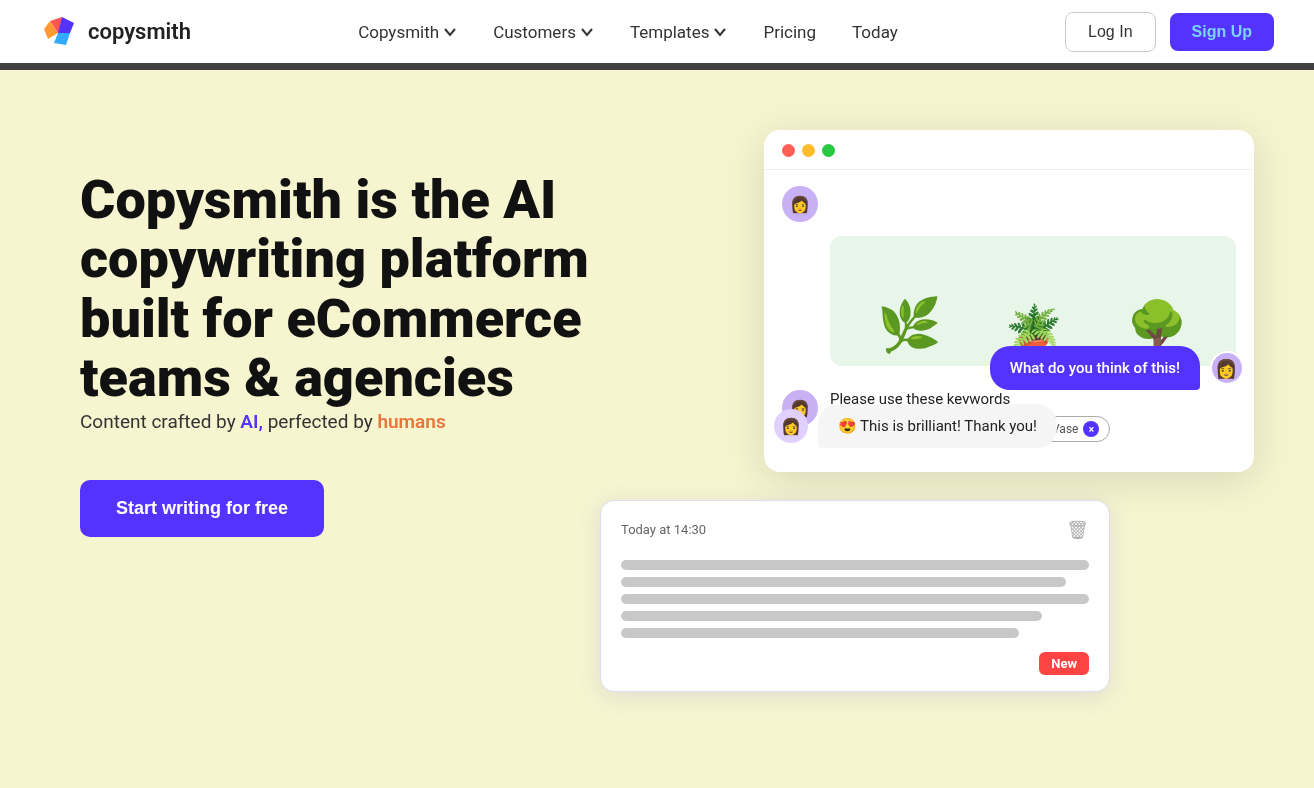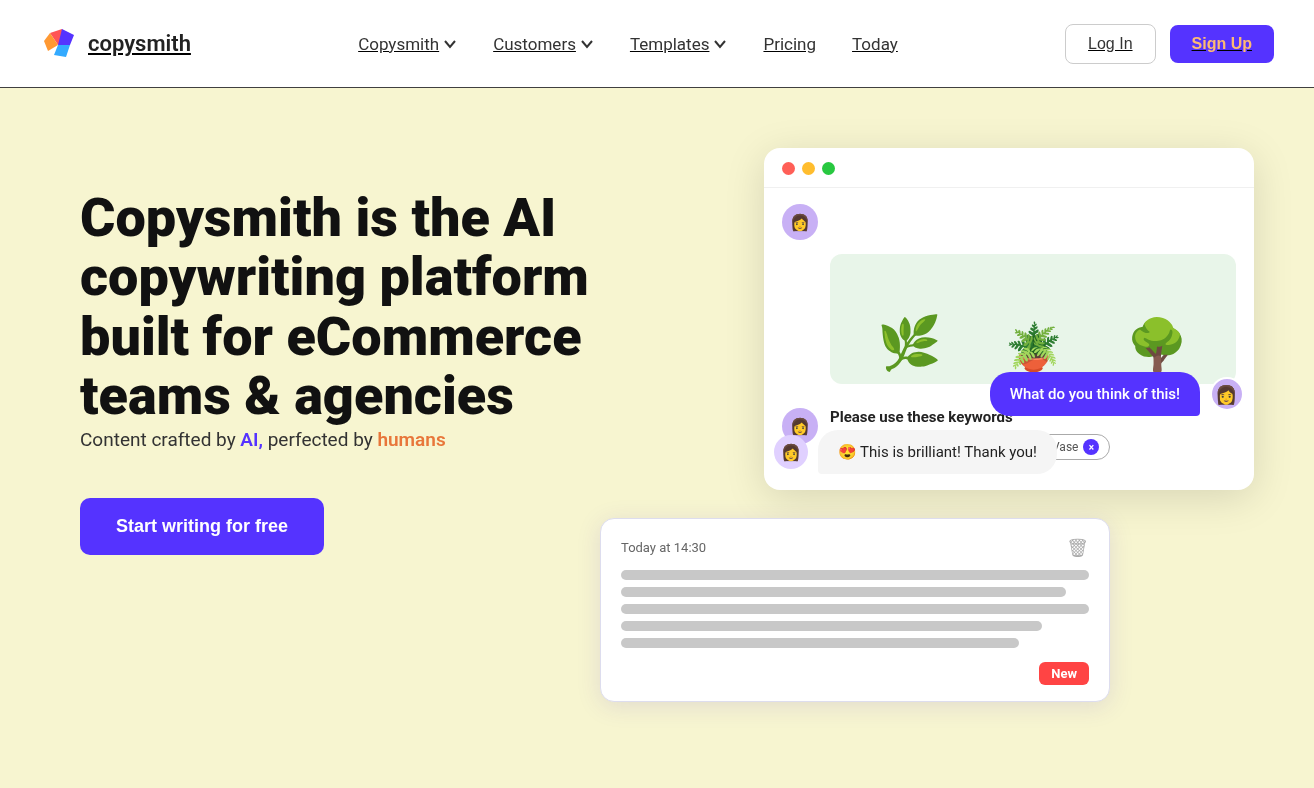--- a/index.html
+++ b/index.html
@@ -1,41 +1,40 @@
 <!DOCTYPE html>
 <html><head>
   <meta charset="utf-8">
   <style>
     * { margin: 0; padding: 0; box-sizing: border-box; }
     body { font-family: -apple-system, BlinkMacSystemFont, 'Segoe UI', Roboto, sans-serif; background: #fff; width: 1314px; height: 788px; overflow: hidden; }
 
     
     nav {
       display: flex; align-items: center; justify-content: space-between;
-      padding: 0 40px; height: 88px; background: #fff;
-      border-bottom: 1px solid #404040;
-      text-decoration: underline;
+      padding: 0 40px; height: 70px; background: #fff;
+      border-bottom: 7px solid #404040;
     }
     .nav-logo { display: flex; align-items: center; gap: 10px; }
     .logo-icon { width: 38px; height: 38px; }
     .logo-text { font-size: 22px; font-weight: 600; color: #222; }
     .nav-links { display: flex; align-items: center; gap: 36px; }
     .nav-link {
       font-size: 17px; color: #333; text-decoration: none;
       display: flex; align-items: center; gap: 4px; cursor: pointer;
     }
     .nav-link svg { width: 14px; height: 14px; }
     .nav-actions { display: flex; align-items: center; gap: 14px; }
     .btn-login {
       padding: 10px 22px; border: 1.5px solid #ccc; border-radius: 8px;
       background: #fff; font-size: 16px; font-weight: 500; cursor: pointer; color: #333;
     }
     .btn-signup {
       padding: 10px 22px; border: none; border-radius: 8px;
-      background: #5533FF; font-size: 16px; font-weight: 600; cursor: pointer; color: #fdba74;
+      background: #5533FF; font-size: 16px; font-weight: 600; cursor: pointer; color: #7dd3fc;
     }
 
     
     .hero {
       display: flex; align-items: flex-start;
       background: #F7F5D0;
       height: 718px; padding: 80px 60px 40px 80px;
       position: relative; overflow: hidden;
     }
     .hero-left { flex: 0 0 560px; padding-top: 20px; }
@@ -100,21 +99,21 @@
 
     
     .plant1 { font-size: 52px; }
     
     .plant2 { font-size: 46px; }
     
     .plant3 { font-size: 50px; }
 
     .keywords-msg { display: flex; align-items: flex-start; gap: 12px; padding: 10px 18px; }
     .keywords-content { display: flex; flex-direction: column; gap: 8px; }
-    .keywords-text { font-size: 15px; color: #222; font-weight: 700; }
+    .keywords-text { font-size: 15px; color: #222; font-weight: 400; }
     .keywords-tags { display: flex; gap: 8px; }
     .tag {
       display: flex; align-items: center; gap: 5px;
       padding: 4px 10px; border-radius: 20px;
       font-size: 12px; color: #555;
       border: 1.5px solid #aaa;
     }
     .tag .x {
       width: 16px; height: 16px; background: #5533FF; border-radius: 50%;
       display: flex; align-items: center; justify-content: center;
@@ -124,34 +123,34 @@
     
     .copy-card {
       background: #fff; border: 1.5px solid #dde;
       border-radius: 14px;
       box-shadow: 0 4px 24px rgba(80,50,200,0.13);
       width: 510px; padding: 18px 20px 16px 20px;
       position: absolute; left: -40px; top: 370px; z-index: 3;
     }
     .copy-card-header {
       display: flex; justify-content: space-between; align-items: center;
-      margin-bottom: 12px;
+      margin-bottom: 20px;
     }
     .copy-card-time { font-size: 13px; color: #666; }
     .copy-card-trash { color: #aaa; font-size: 18px; cursor: pointer; }
     .copy-lines { display: flex; flex-direction: column; gap: 7px; margin-bottom: 14px; }
     .copy-line { height: 10px; background: #c8c8c8; border-radius: 5px; }
     .new-badge {
       background: #FF4444; color: #fff; font-size: 13px; font-weight: 700;
       padding: 4px 12px; border-radius: 6px; float: right;
     }
 
     
     .chat-bubbles {
-      position: absolute; bottom: 16px; right: 0; z-index: 4;
+      position: absolute; bottom: 24px; right: 0; z-index: 4;
       width: 500px; display: flex; flex-direction: column; gap: 14px;
       padding: 0 10px;
     }
     .bubble-right {
       display: flex; justify-content: flex-end; align-items: center; gap: 10px;
     }
     .bubble-right-msg {
       background: #5533FF; color: #fff; border-radius: 20px 20px 4px 20px;
       padding: 13px 20px; font-size: 15px; font-weight: 500; max-width: 300px;
     }

